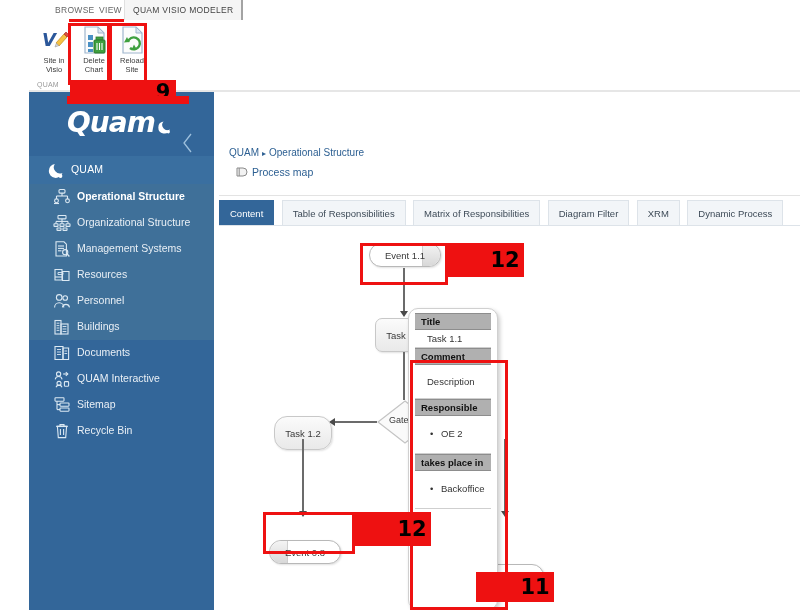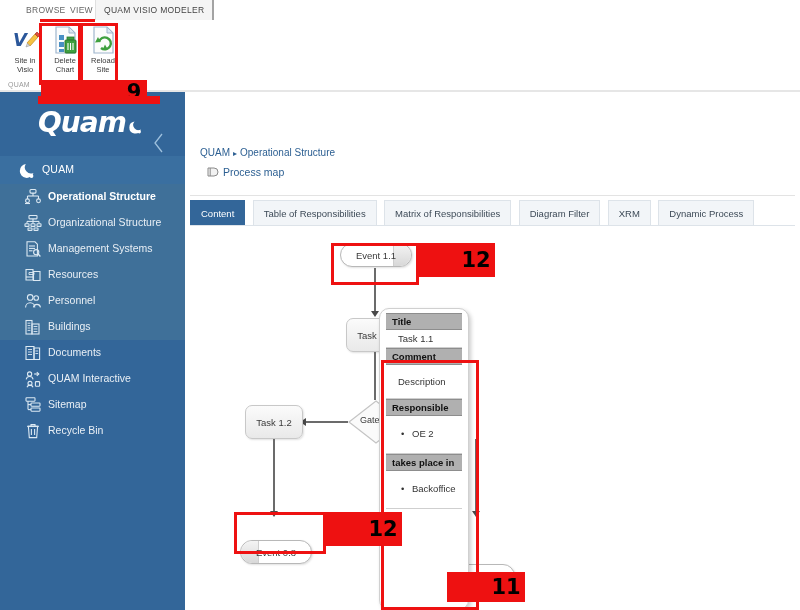--- a/index.html
+++ b/index.html
@@ -2,21 +2,21 @@
 <html><head>
 <meta charset="utf-8">
 <style>
   html,body{margin:0;padding:0;}
   body{
     width:800px;height:610px;overflow:hidden;
     font-family:"Liberation Sans", sans-serif;
     background:#ffffff;color:#333;
     -webkit-font-smoothing:antialiased;
   }
-  #app{position:relative;width:699px;height:610px;background:#fff;}
+  #app{position:relative;width:699px;height:610px;background:#fff;margin-left:29px;}
 
   
   .ribbon-tabs{position:absolute;left:0;top:0;width:800px;height:20px;background:#fff;border-bottom:1px solid #e4e4e4;}
   .ribbon-tab{
     position:absolute;top:0;height:20px;line-height:20px;
     font-size:8.5px;letter-spacing:.3px;color:#666;padding:0 8px;
     text-transform:uppercase;white-space:nowrap;
   }
   .ribbon-tab.active{background:#f5f5f5;border-left:1px solid #e0e0e0;border-right:2px solid #a3a3a3;color:#444;}
 
@@ -422,21 +422,21 @@
       <div class="node gateway" style="left:163px;top:168px;">
         <svg width="56" height="44" viewBox="0 0 56 44" style="position:absolute;left:0;top:0;">
           <polygon points="28,1 55,22 28,43 1,22" fill="#fafafa" stroke="#c4c4c4" stroke-width="1.2"></polygon>
         </svg>
         <span style="position:absolute;left:12px;top:15px;font-size:9px;color:#3a3a3a;">Gate</span>
       </div>
 
       <div class="conn" style="left:120px;top:189px;width:43px;height:1.5px;"></div>
       <div class="arrowhead arrow-left" style="left:115px;top:186px;"></div>
 
-      <div class="node task" style="left:60px;top:173px;width:58px;height:34px;line-height:34px;">
+      <div class="node task" style="left:60px;top:184px;width:58px;height:34px;line-height:34px;border-radius:13px;">
         <span>Task 1.2</span>
       </div>
 
       <div class="conn" style="left:88px;top:207px;width:1.5px;height:74px;"></div>
       <div class="arrowhead arrow-down" style="left:85px;top:279px;"></div>
 
       <div class="node event" style="left:55px;top:284px;width:72px;height:24px;line-height:24px;">
         <span class="cap left"></span>
         <span>Event 0.8</span>
       </div>

